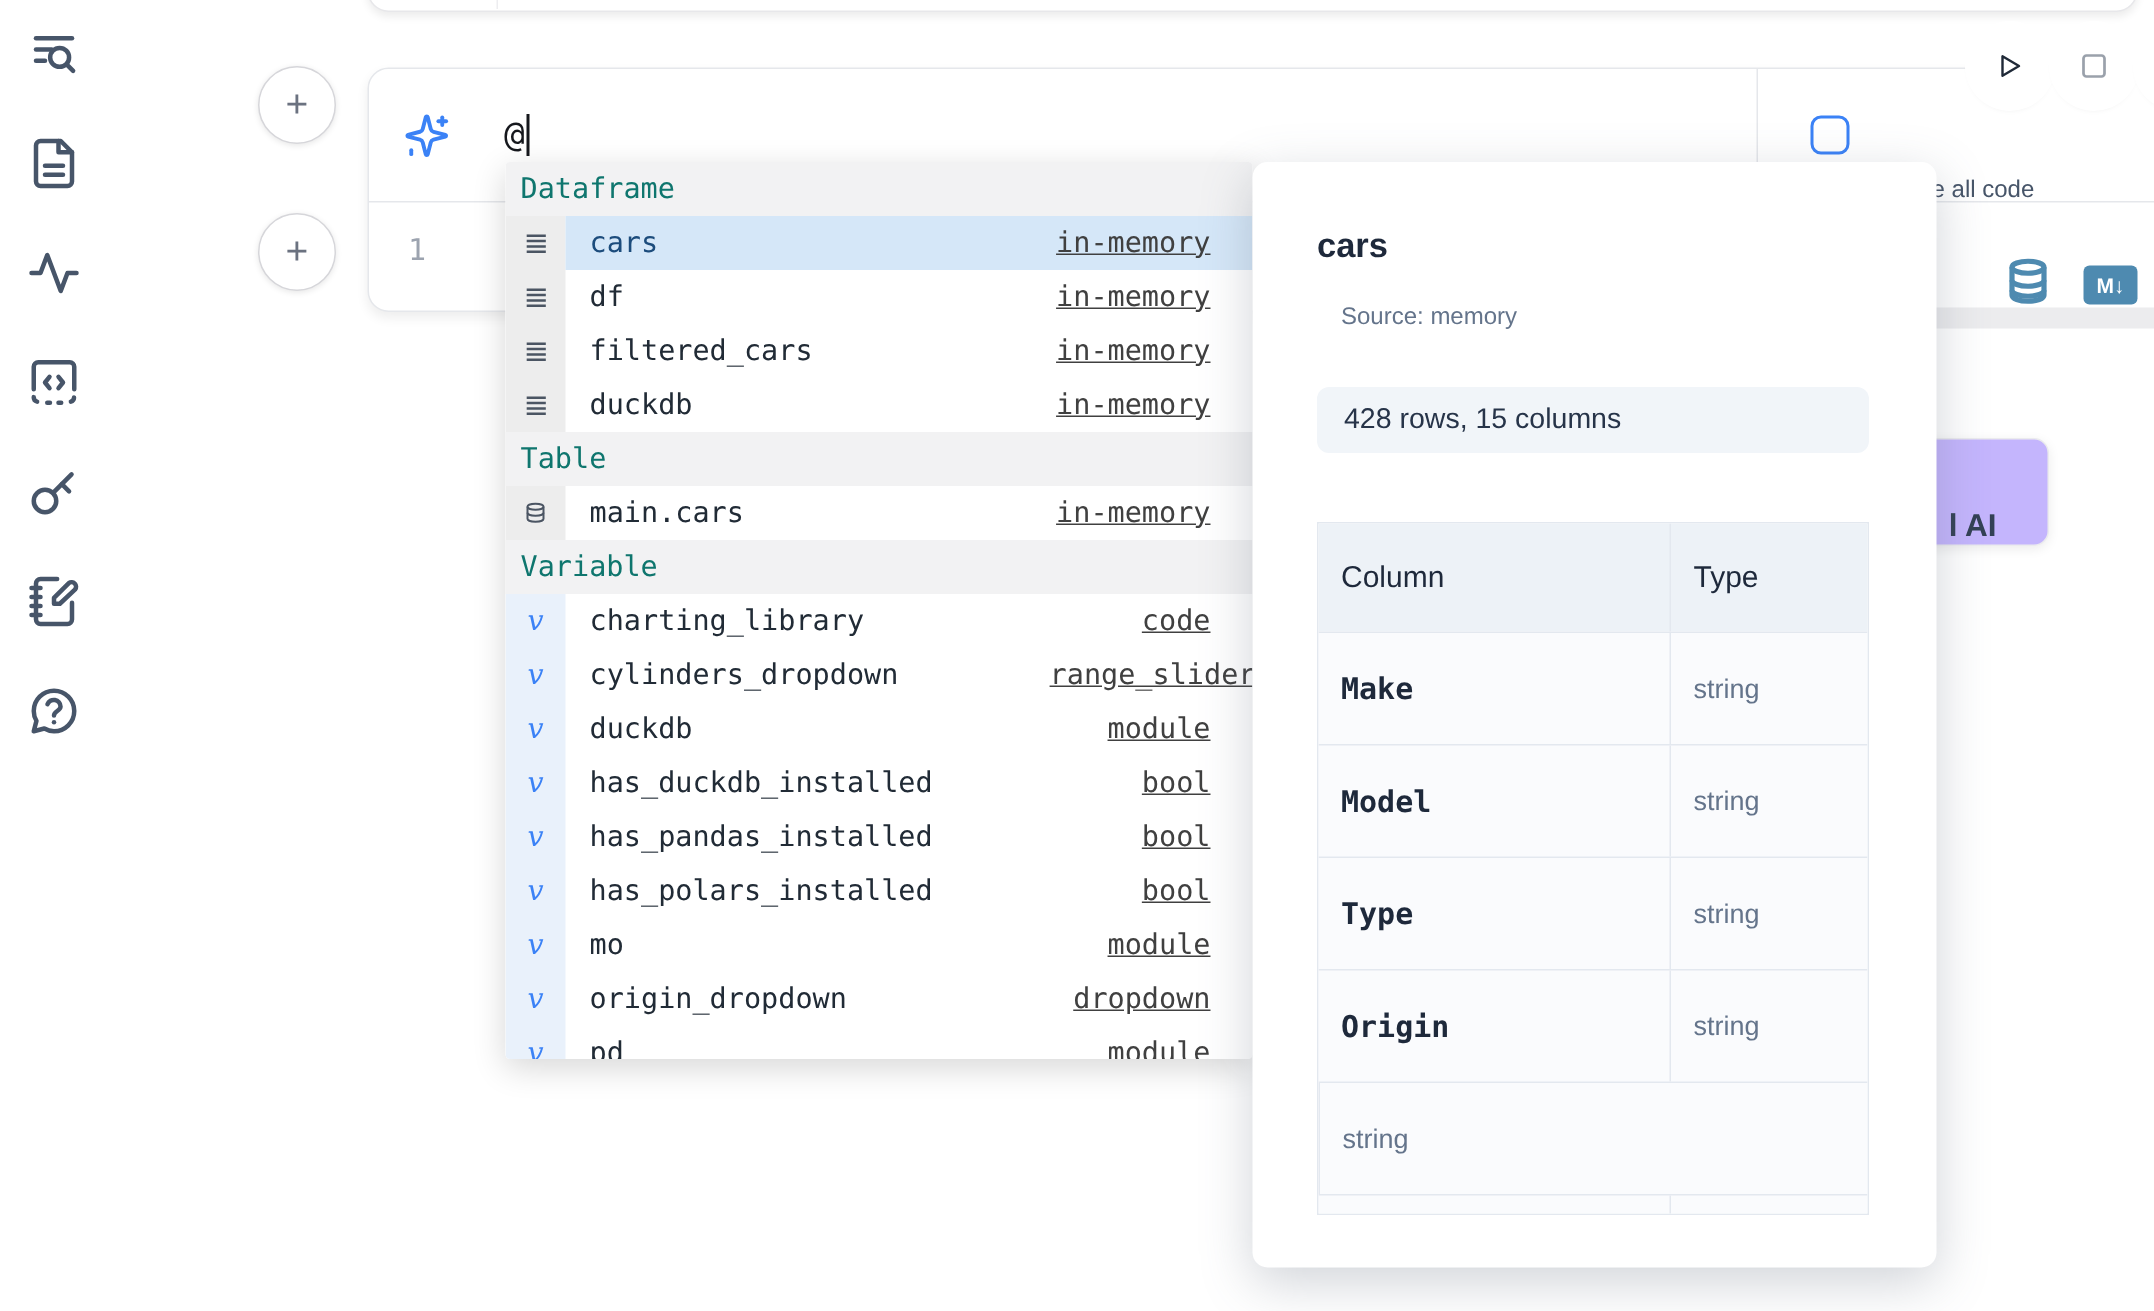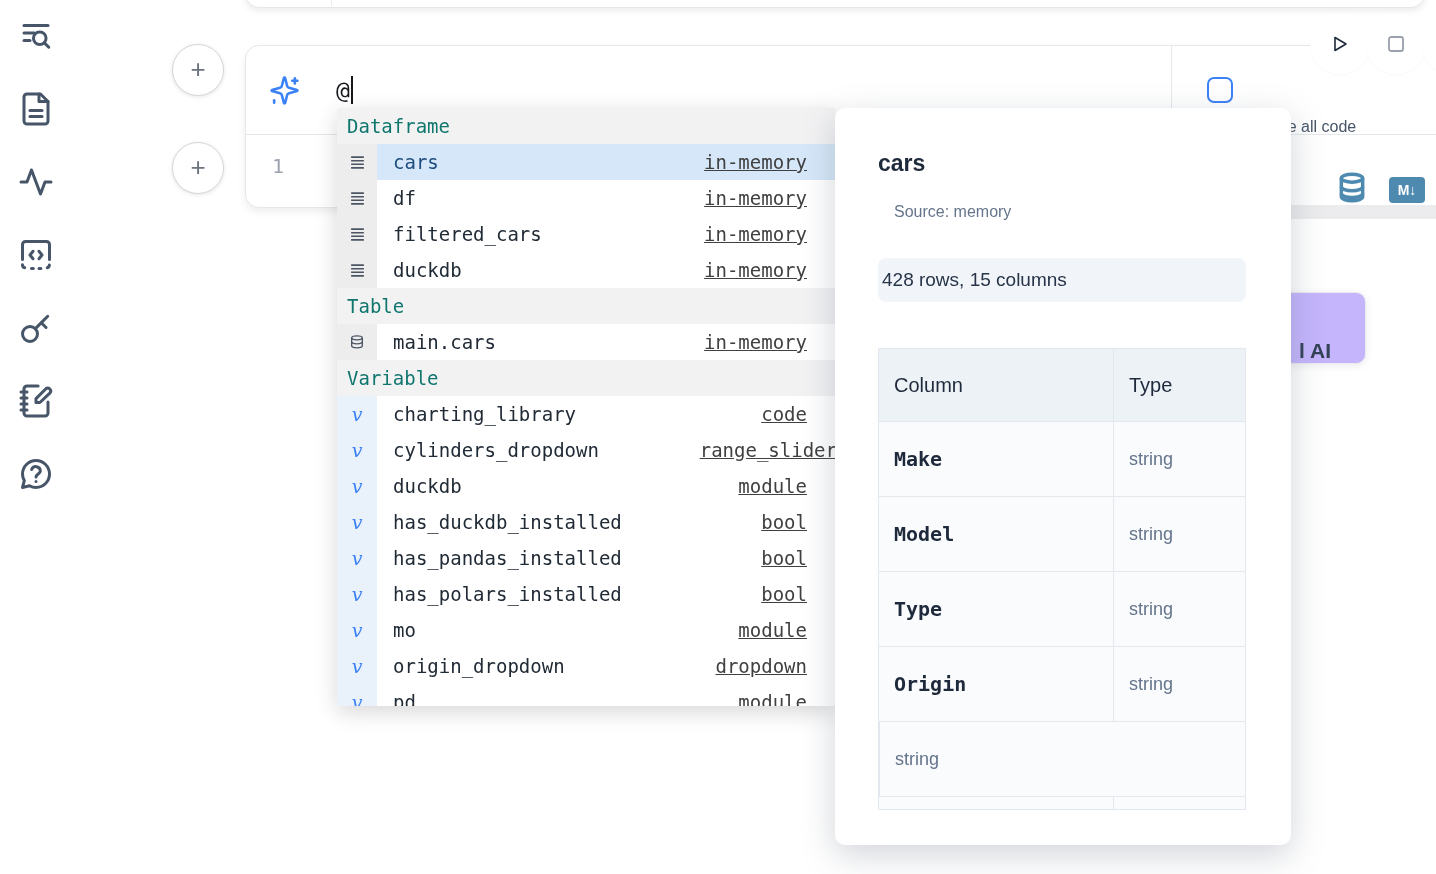--- a/index.html
+++ b/index.html
@@ -82,21 +82,21 @@
     display:flex; align-items:flex-end; justify-content:flex-end; padding-right:34px;
     font-weight:bold; font-size:21px; color:#334155; cursor:pointer; }
 
   
   .popup { position:absolute; left:835px; top:108px; width:456px; height:737px;
     background:#fff; border-radius:10px; z-index:10;
     box-shadow:0 10px 34px rgba(90,100,120,.28); overflow:hidden; }
   .popup-title { position:absolute; left:43px; top:42px; font-size:23px; font-weight:bold; color:#1e293b; }
   .popup-source { position:absolute; left:59px; top:95px; font-size:16px; color:#64748b; }
   .shape-badge { position:absolute; left:43px; top:150px; width:368px; height:44px;
-    background:#f1f5f9; border-radius:8px; line-height:44px; padding-left:4px;
+    background:#f1f5f9; border-radius:8px; line-height:44px; padding-left:18px;
     font-size:19px; color:#273449; }
   .schema-table { position:absolute; left:43px; top:240px; width:368px; height:462px;
     border:1px solid #e3e8ef; overflow:hidden; background:#fff; }
   .sch-row { display:flex; border-top:1px solid #e3e8ef; background:#fafbfd; }
   .sch-row:first-child { border-top:none; background:#edf2f7;justify-content:space-between; }
   .sch-cell { padding:0 15px; display:flex; align-items:center; height:74px; }
   .sch-row:first-child .sch-cell { height:72px; }
   .sch-c1 { width:234px; }
   .sch-c2 { width:132px; border-left:1px solid #e3e8ef; }
   .sch-head { font-size:20px; color:#1e293b; }

